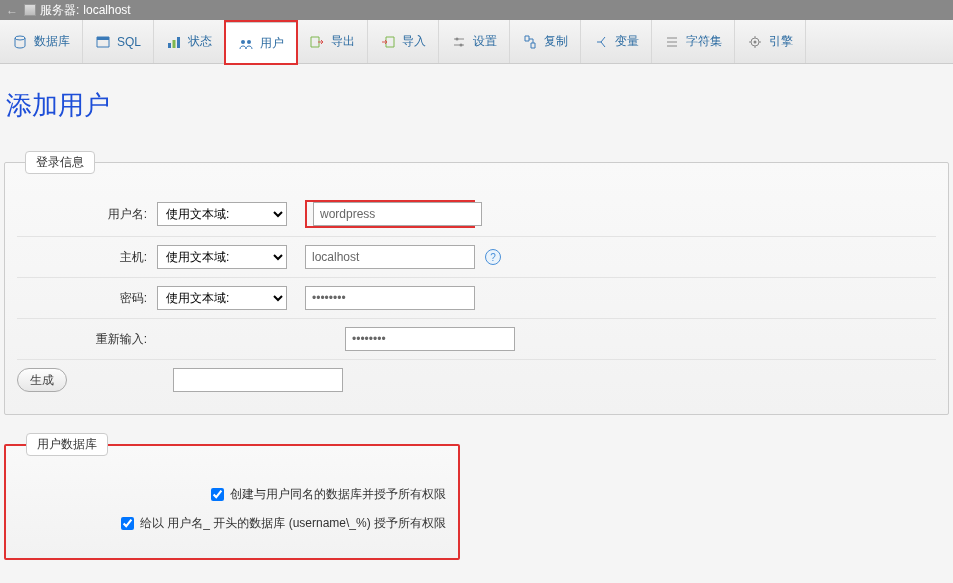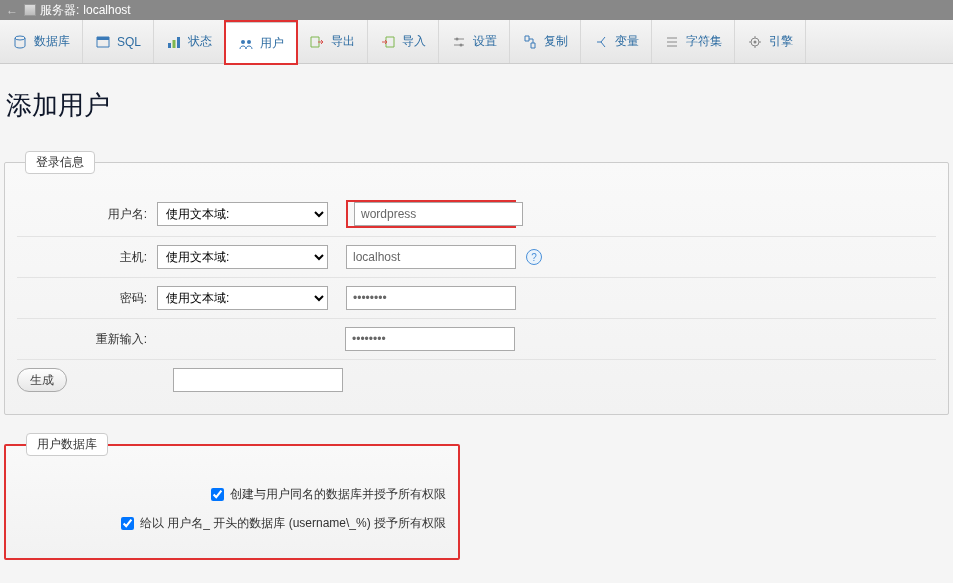--- a/index.html
+++ b/index.html
@@ -71,21 +71,21 @@
   }
   .redbox-big {
     border: 2px solid #e03131;
     padding: 0;
   }
   
   .pagewrap { padding: 14px 0 20px 0; }
   h2.page-title {
     font-size: 26px;
     font-weight: normal;
-    color: #0f172a;
+    color: #1d4ed8;
     margin: 10px 0 28px 6px;
   }
   fieldset.panel {
     border: 1px solid #ccc;
     border-radius: 2px;
     margin: 0 4px 18px 4px;
     padding: 18px 12px 14px 12px;
     background: linear-gradient(#f9f9f9,#f2f2f2);
     position: relative;
   }
@@ -110,21 +110,21 @@
     text-align: right;
     padding-right: 10px;
     color: #333;
   }
   .form-row .ctrl {
     display: flex;
     align-items: center;
     gap: 10px;
   }
   select.sel {
-    width: 171px;
+    width: 130px;
     height: 24px;
     border: 1px solid #aaa;
     background: #fff;
     font-size: 12px;
     padding: 0 4px;
   }
   input.txt {
     width: 170px;
     height: 24px;
     border: 1px solid #aaa;

